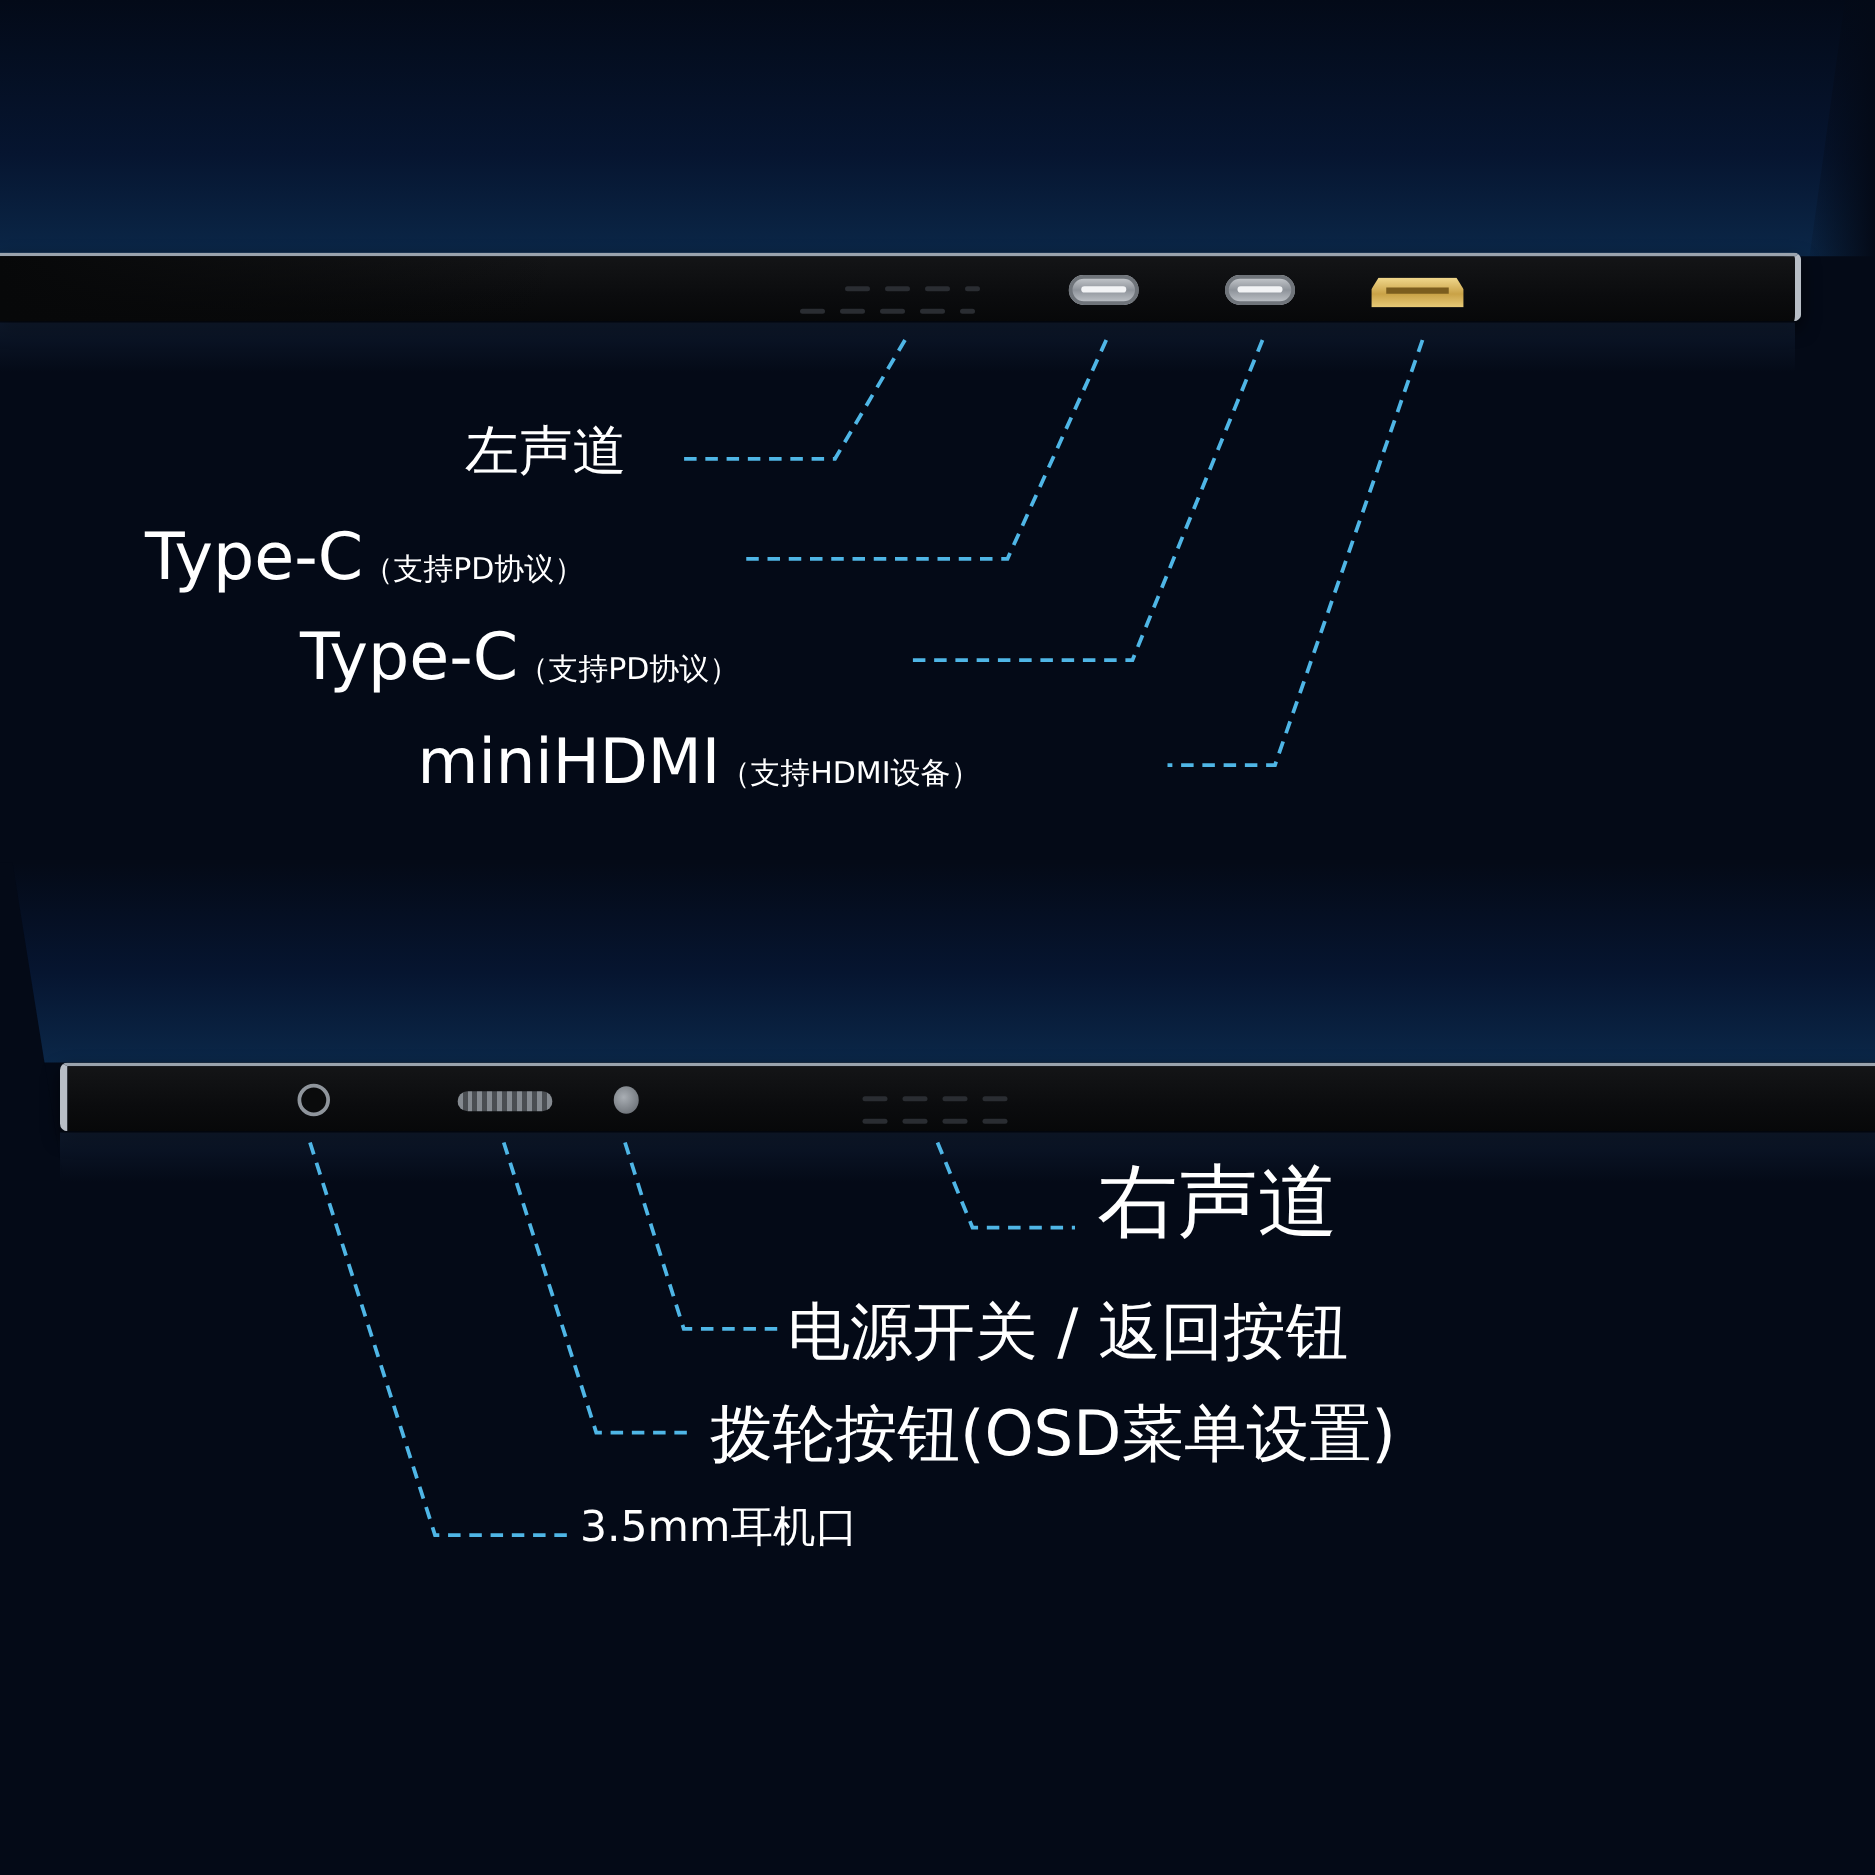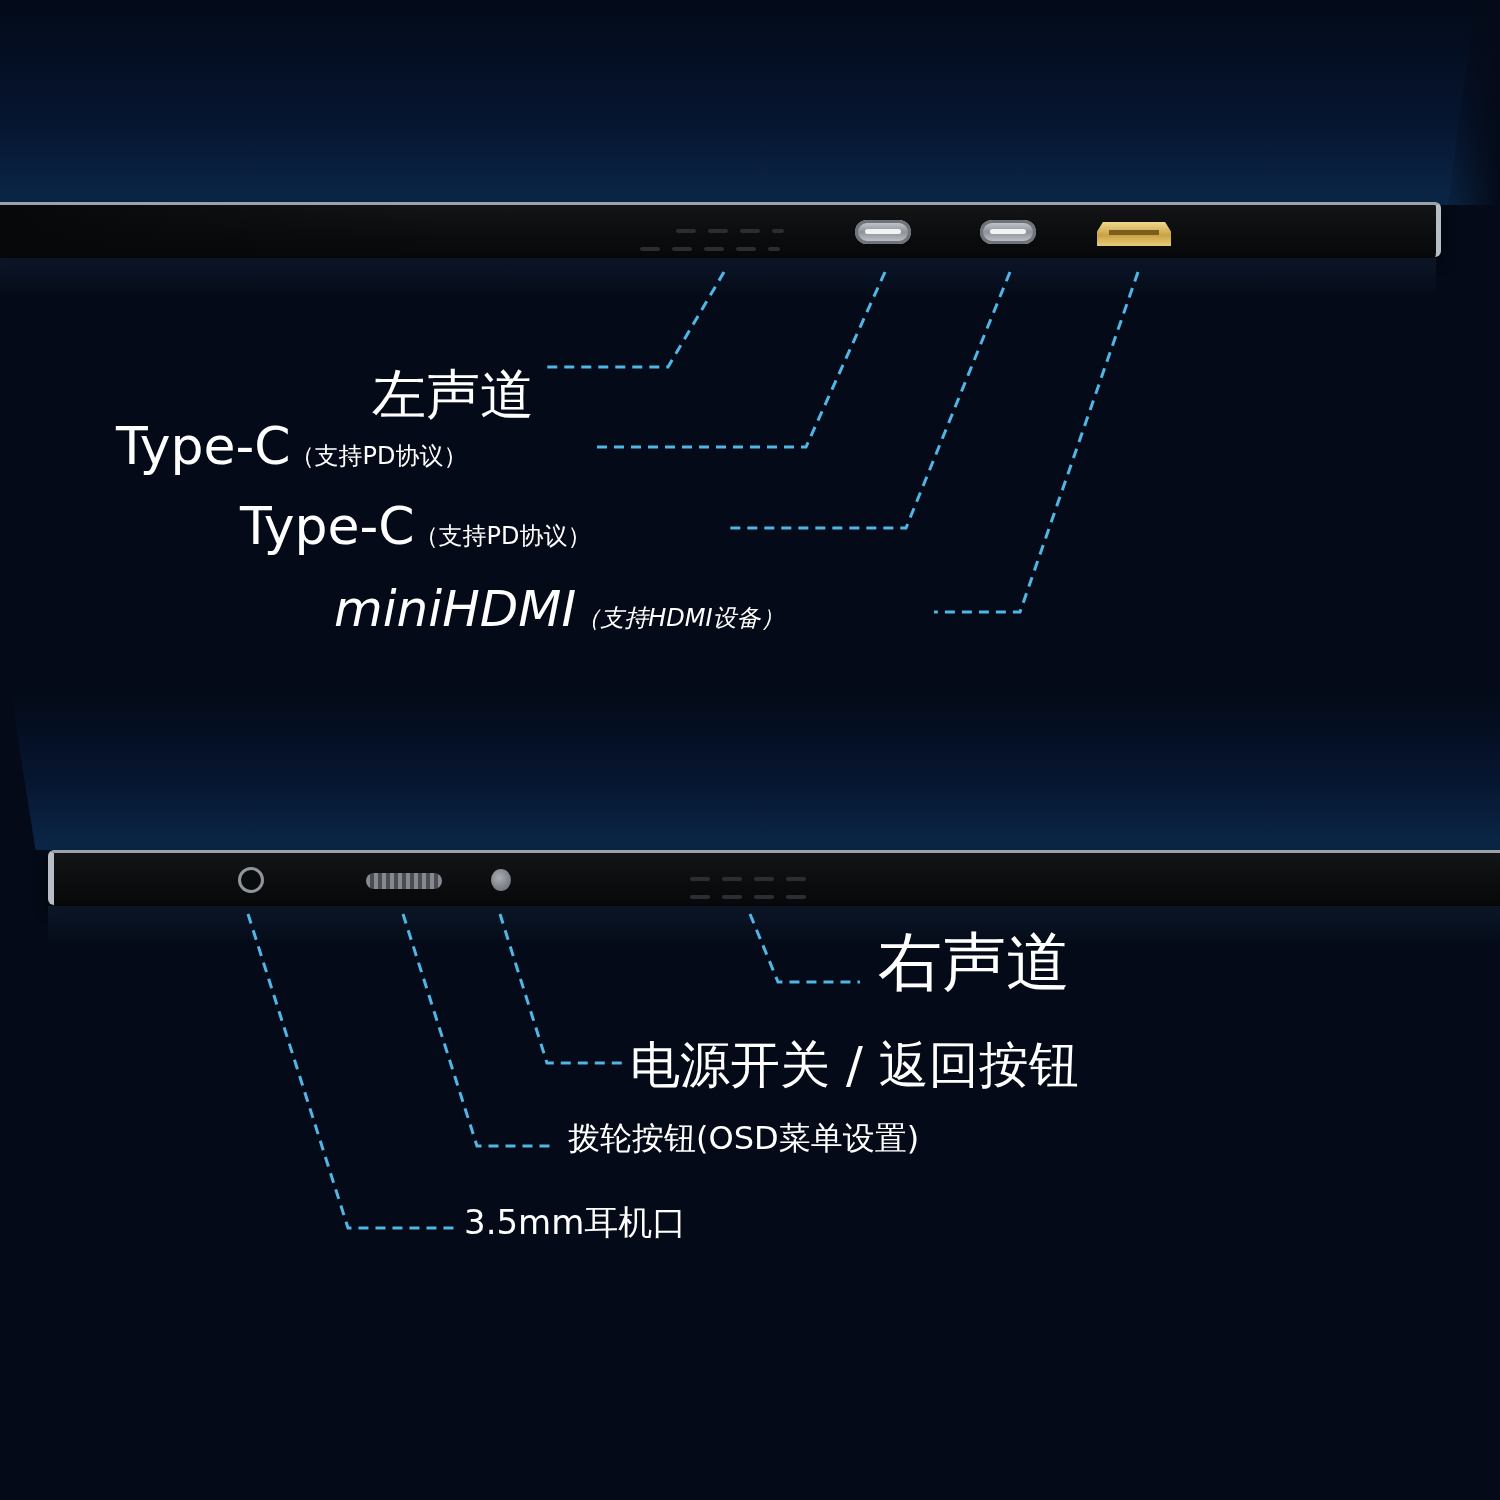--- a/index.html
+++ b/index.html
@@ -123,30 +123,30 @@
     <polyline points="1010,272 906,528 724,528"></polyline>
     <polyline points="1138,272 1020,612 934,612"></polyline>
 
     <polyline points="750,914 778,982 860,982"></polyline>
     <polyline points="500,914 547,1063 622,1063"></polyline>
     <polyline points="403,914 477,1146 552,1146"></polyline>
     <polyline points="248,914 348,1228 456,1228"></polyline>
   </g>
 </svg>
 
-<div class="label" style="left:372px;top:340px;font-size:54px;margin-top:28px;">左声道</div>
+<div class="label" style="left:372px;top:340px;font-size:43px;">左声道</div>
 
 <div class="label" style="left:116px;top:420px;font-size:52px;">
   <span>Type-C</span><span class="paren">（支持PD协议）</span>
 </div>
 
 <div class="label" style="left:240px;top:500px;font-size:52px;">
   <span>Type-C</span><span class="paren">（支持PD协议）</span>
 </div>
 
-<div class="label" style="left:334px;top:584px;font-size:50px;font-style:italic;">
+<div class="label" style="left:334px;top:584px;font-size:50px;">
   <span>miniHDMI</span><span class="paren">（支持HDMI设备）</span>
 </div>
 
 <div class="label" style="left:878px;top:930px;font-size:64px;">右声道</div>
 <div class="label" style="left:630px;top:1040px;font-size:50px;">电源开关 / 返回按钮</div>
-<div class="label" style="left:568px;top:1122px;font-size:32px;text-align:center;">拨轮按钮(OSD菜单设置)</div>
+<div class="label" style="left:568px;top:1122px;font-size:50px;text-align:center;">拨轮按钮(OSD菜单设置)</div>
 <div class="label" style="left:464px;top:1205px;font-size:34px;">3.5mm耳机口</div>
 
 </body></html>

